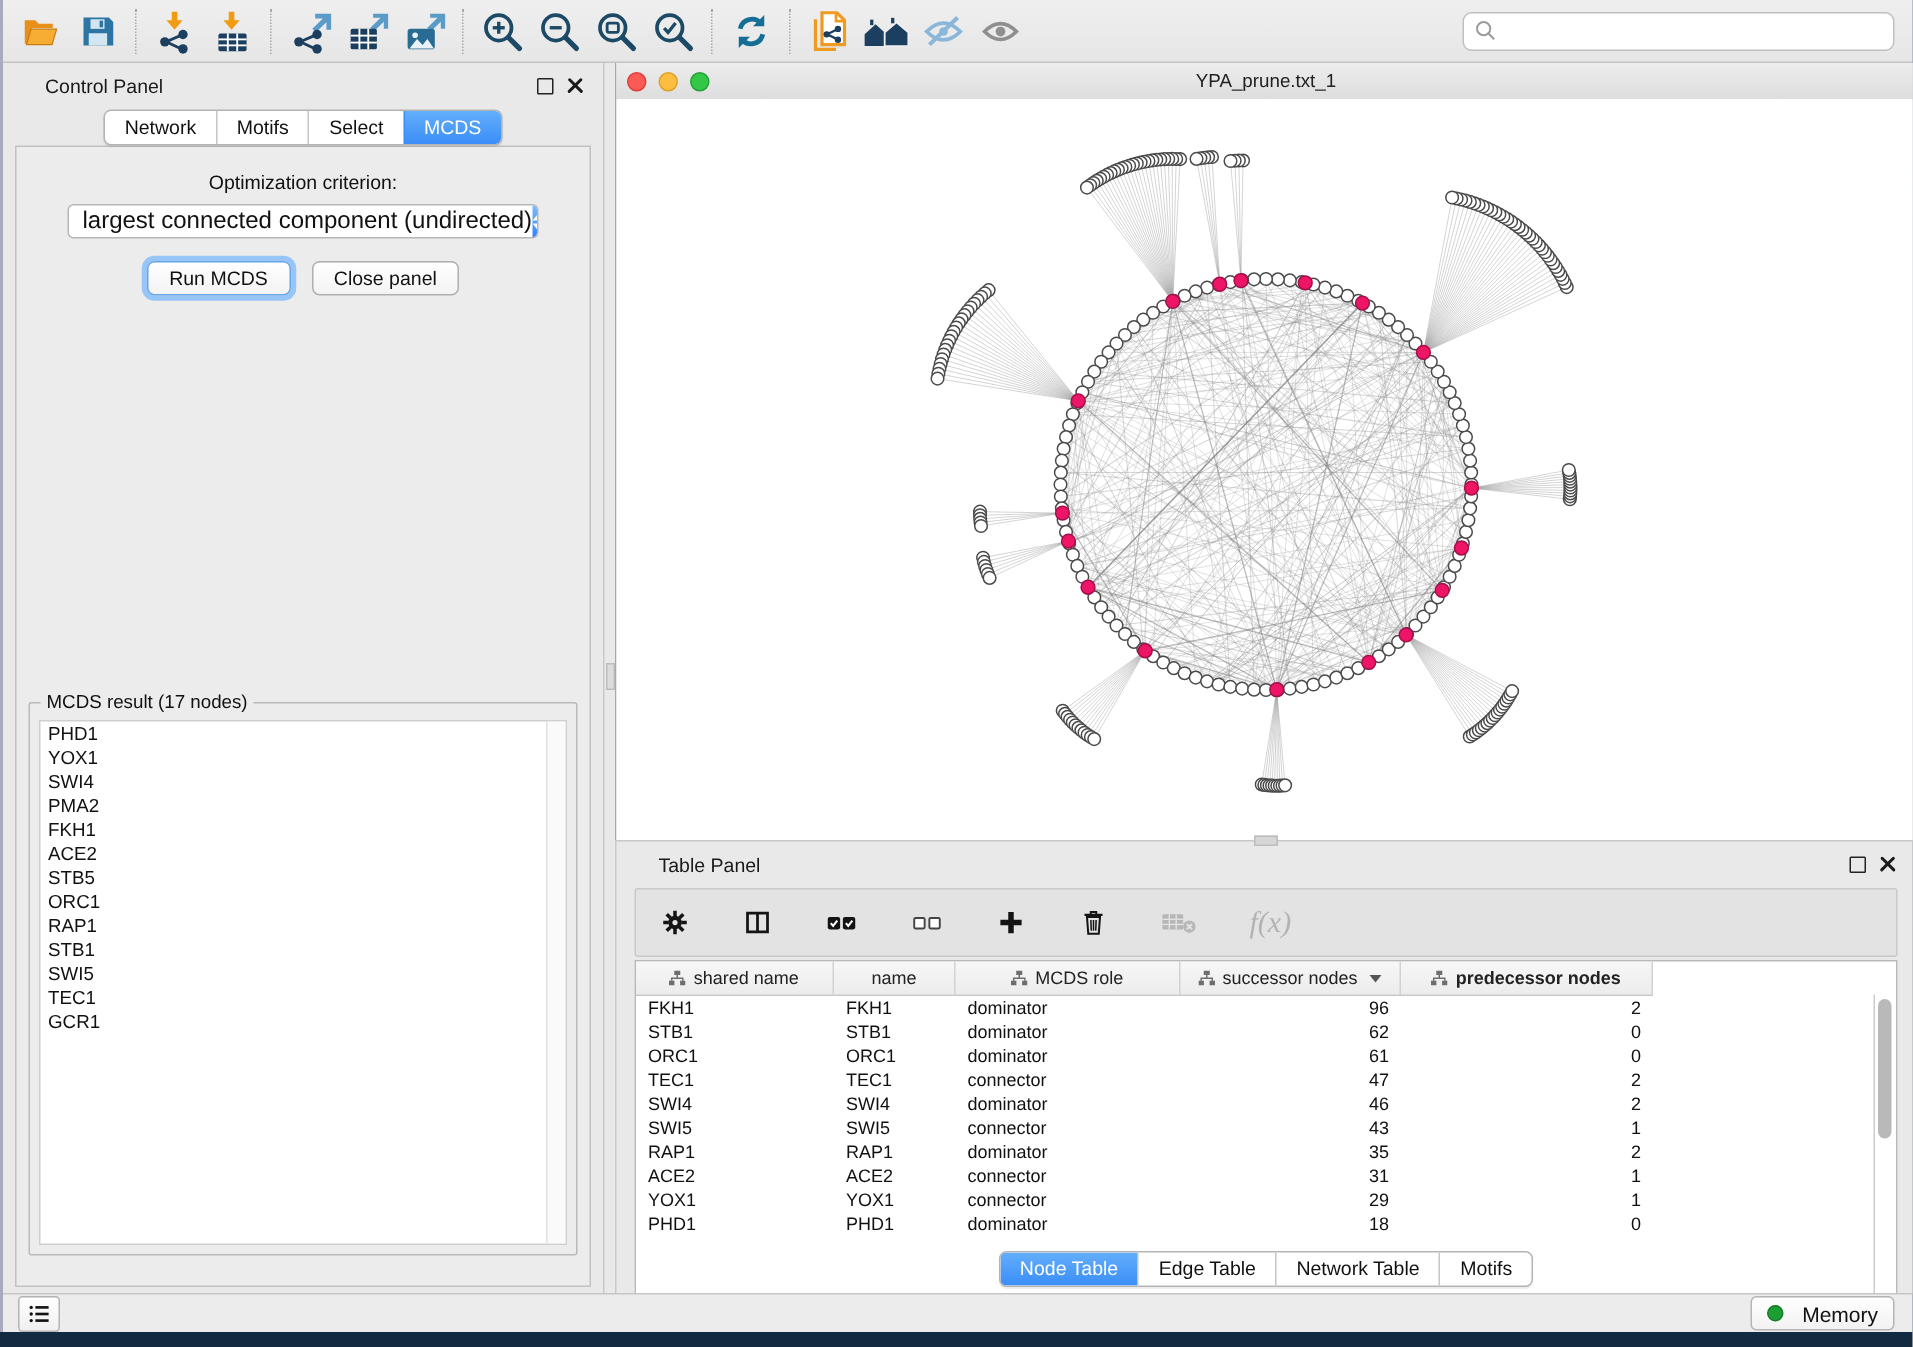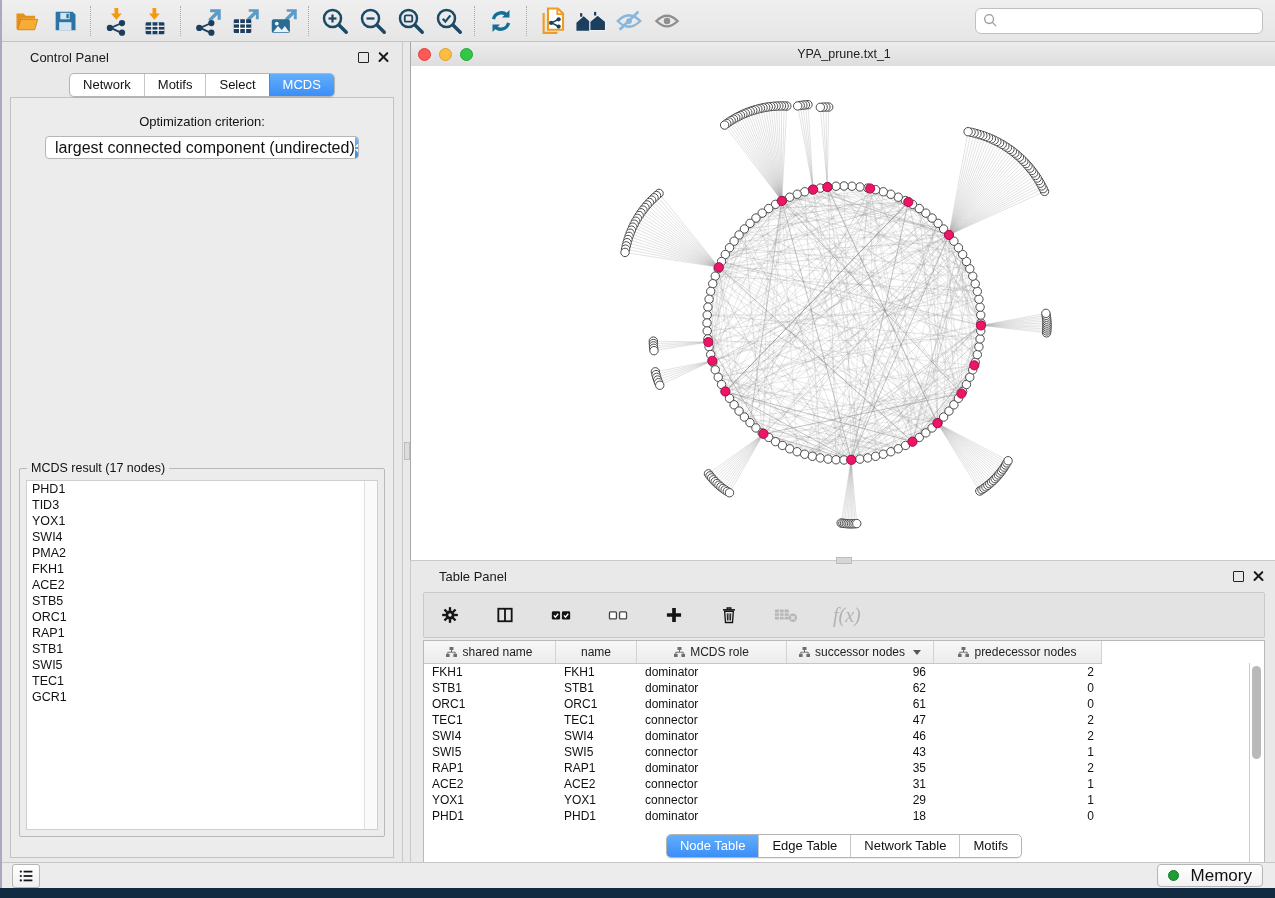--- a/index.html
+++ b/index.html
@@ -77,21 +77,21 @@
   .td{font-size:12px;color:#111;box-sizing:border-box;padding:0 8px;white-space:nowrap;overflow:hidden;}
   .td.num{text-align:right;}
   .tbl-scroll{position:absolute;top:22px;right:0;bottom:0;width:14px;background:#fff;border-left:1px solid #cccccc;}
   .tbl-thumb{position:absolute;left:2px;top:3px;width:9px;height:93px;background:#b9b9b9;border-radius:5px;}
   .tp-tabs{position:absolute;left:0;right:0;top:273px;display:flex;justify-content:center;}
 
   
   .status-bar{position:absolute;left:0;right:0;top:862px;height:26px;background:#ececec;border-top:1px solid #c6c6c6;display:flex;align-items:center;box-sizing:border-box;}
   .sb-btn{width:26px;height:22px;margin-left:10px;background:linear-gradient(#fff,#f0f0f0);border:1px solid #b5b5b5;border-radius:3px;display:flex;align-items:center;justify-content:center;}
   .sb-spacer{flex:1;}
-  .memory-btn{display:flex;align-items:center;gap:12px;background:linear-gradient(#fff,#f2f2f2);border:1px solid #b5b5b5;border-radius:4px;height:21px;padding:0 10px;margin-right:12px;font-size:17px;color:#111;}
+  .memory-btn{display:flex;align-items:center;gap:12px;background:linear-gradient(#fff,#f2f2f2);border:1px solid #b5b5b5;border-radius:4px;height:21px;padding:0 10px;margin-right:12px;font-size:14px;color:#111;}
   .mem-dot{width:11px;height:11px;border-radius:50%;background:#1d9e34;border:1px solid #157a26;box-sizing:border-box;}
 </style>
 </head>
 <body>
 
 <div class="app">
 
   <div class="toolbar">
     <div class="tb-btn">
       <svg width="30" height="28" viewBox="0 0 24 24">
@@ -270,26 +270,29 @@
       <div class="opt-label">Optimization criterion:</div>
       <div class="select-row">
         <div class="mac-select">
           <span class="sel-text">largest connected component (undirected)</span>
           <span class="sel-cap">
               <span class="up"></span>
               <span class="dn"></span>
             </span>
         </div>
       </div>
+      <div class="btn-row">
+        <button class="mac-btn focused">Run MCDS</button>
+        <button class="mac-btn">Close panel</button>
+      </div>
       <div class="group-box">
         <span class="group-legend">MCDS result (17 nodes)</span>
         <div class="result-list">
           <div>
               <div class="list-item">PHD1</div>
-              <div class="list-item">TID3</div>
               <div class="list-item">YOX1</div>
               <div class="list-item">SWI4</div>
               <div class="list-item">PMA2</div>
               <div class="list-item">FKH1</div>
               <div class="list-item">ACE2</div>
               <div class="list-item">STB5</div>
               <div class="list-item">ORC1</div>
               <div class="list-item">RAP1</div>
               <div class="list-item">STB1</div>
               <div class="list-item">SWI5</div>
@@ -1238,21 +1241,21 @@
           <div class="th" style="width: 147px;">
             <svg width="11" height="10" viewBox="0 0 11 10">
               <rect x="3.5" y="0" width="4" height="3" fill="#6e6e6e"></rect>
               <rect x="0" y="6.8" width="3.6" height="3.2" fill="#6e6e6e"></rect>
               <rect x="7.4" y="6.8" width="3.6" height="3.2" fill="#6e6e6e"></rect>
               <path d="M5.5 3v2.2M1.8 6.8V5.2h7.4v1.6" stroke="#6e6e6e" fill="none"></path>
             </svg>
             <span>successor nodes</span>
             <span class="sort-chev"></span>
           </div>
-          <div class="th" style="width: 168px;">
+          <div class="th" style="width: 168px; font-weight: bold;">
             <svg width="11" height="10" viewBox="0 0 11 10">
               <rect x="3.5" y="0" width="4" height="3" fill="#6e6e6e"></rect>
               <rect x="0" y="6.8" width="3.6" height="3.2" fill="#6e6e6e"></rect>
               <rect x="7.4" y="6.8" width="3.6" height="3.2" fill="#6e6e6e"></rect>
               <path d="M5.5 3v2.2M1.8 6.8V5.2h7.4v1.6" stroke="#6e6e6e" fill="none"></path>
             </svg>
             <span>predecessor nodes</span>
           </div>
         </div>
       <div id="table-body">

